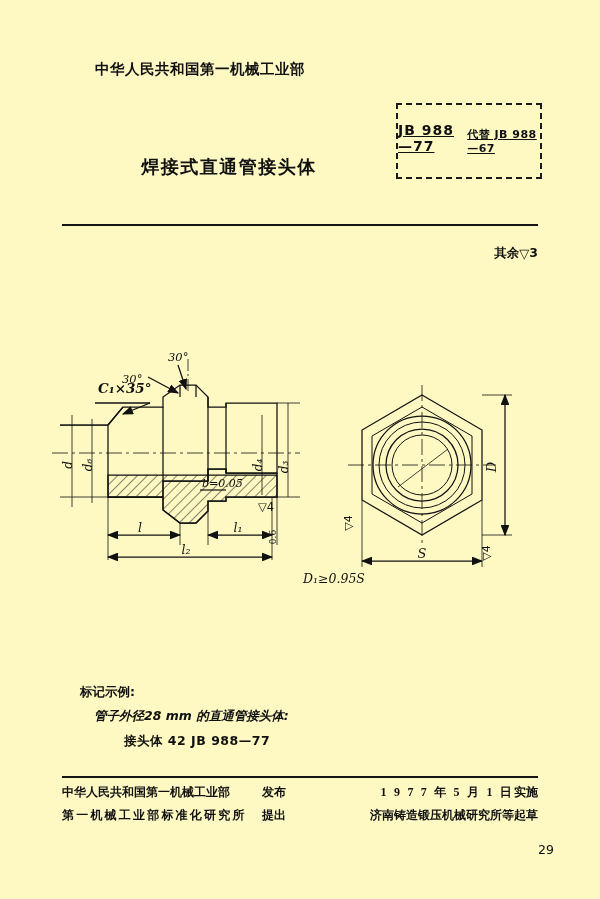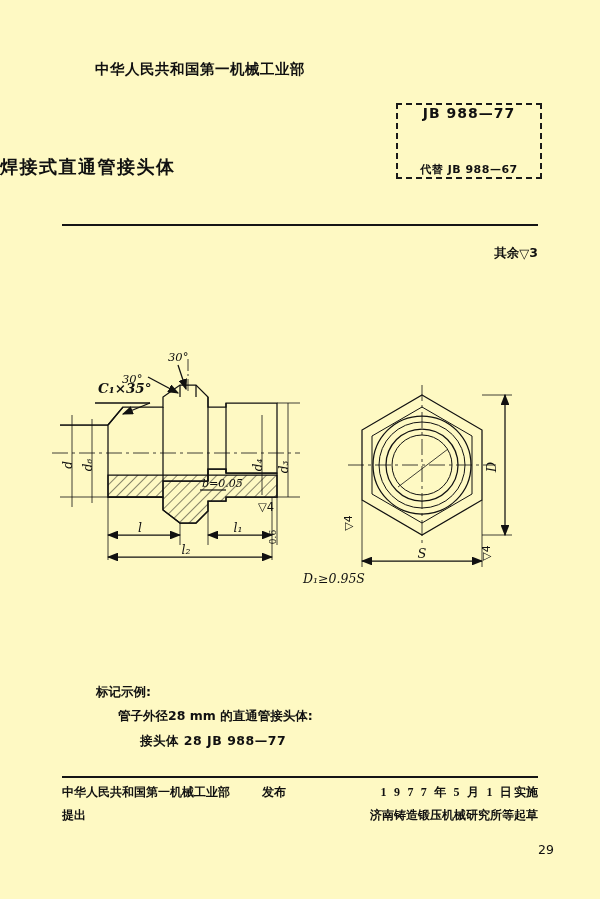--- a/index.html
+++ b/index.html
@@ -36,35 +36,37 @@
     text-align: center;
     font-size: 14.5px;
     font-weight: bold;
     letter-spacing: 14px;
     text-indent: 14px;
   }
   .doc-title {
     position: absolute;
     left: 0; top: 155px;
     width: 400px;
-    text-align: left;
+    text-align: center;
     font-size: 18px;
     font-weight: bold;
     letter-spacing: 1.5px;
+    padding-left: 29px;
   }
 
   .std-box {
     position: absolute;
     left: 396px; top: 103px;
     width: 142px; height: 72px;
     border: 2px dashed #1a1a1a;
     display: flex;
-    flex-direction: column;
+    flex-direction: row;
     align-items: center;
     justify-content: space-between;
+    text-decoration: underline;
   }
   .std-no {
     font-size: 14px;
     font-weight: bold;
     letter-spacing: 1px;
     margin-bottom: 7px;
   }
   .std-old {
     font-size: 11px;
     font-weight: bold;
@@ -98,28 +100,28 @@
   .drawing {
     position: absolute;
     left: 0; top: 345px;
     width: 600px; height: 270px;
   }
   .drawing svg { display: block; }
 
   
   .mark-block {
     position: absolute;
-    left: 96px;
+    left: 80px;
     top: 680px;
     font-size: 12.5px;
     font-weight: bold;
     line-height: 1.95;
   }
   .mark-l1 { margin-left: 0; }
-  .mark-l2 { margin-left: 22px; }
+  .mark-l2 { margin-left: 14px; font-style: italic; }
   .mark-l3 { margin-left: 44px; letter-spacing: 0.5px; }
 
   
   .rule-foot-a { top: 776px; }
   .footer {
     position: absolute;
     left: 62px; top: 784px;
     width: 476px;
     font-size: 12px;
     font-weight: bold;
@@ -281,38 +283,39 @@
       <text x="352" y="178" font-size="11" fill="#111" text-anchor="middle" transform="rotate(-90 352 178)">▽4</text>
       <text x="490" y="208" font-size="11" fill="#111" text-anchor="middle" transform="rotate(-90 490 208)">▽4</text>
 
       <text x="303" y="238" font-size="12.5" font-style="italic" fill="#111" font-family="DejaVu Serif, serif">D₁≥0.95S</text>
     </svg>
   </div>
 
   <div class="mark-block">
     <div class="mark-l1">标记示例:</div>
     <div class="mark-l2">管子外径28 mm 的直通管接头体:</div>
-    <div class="mark-l3">接头体  28   JB 988—77</div>
+    <div class="mark-l3">接头体  42   JB 988—77</div>
   </div>
 
   <div class="rule rule-foot-a"></div>
 
   <div class="footer">
     <div class="foot-row">
       <div class="foot-left">
         <span>中华人民共和国第一机械工业部</span>
         <span>发布</span>
       </div>
       <div class="foot-right">
         <span class="spaced">1 9 7 7 年 5 月 1 日</span>
         <span>实施</span>
       </div>
     </div>
     <div class="foot-row">
       <div class="foot-left">
+        <span class="spaced">第一机械工业部标准化研究所</span>
         <span>提出</span>
       </div>
       <div class="foot-right">
         <span>济南铸造锻压机械研究所等</span>
         <span>起草</span>
       </div>
     </div>
   </div>
 
   <div class="page-num">29</div>

